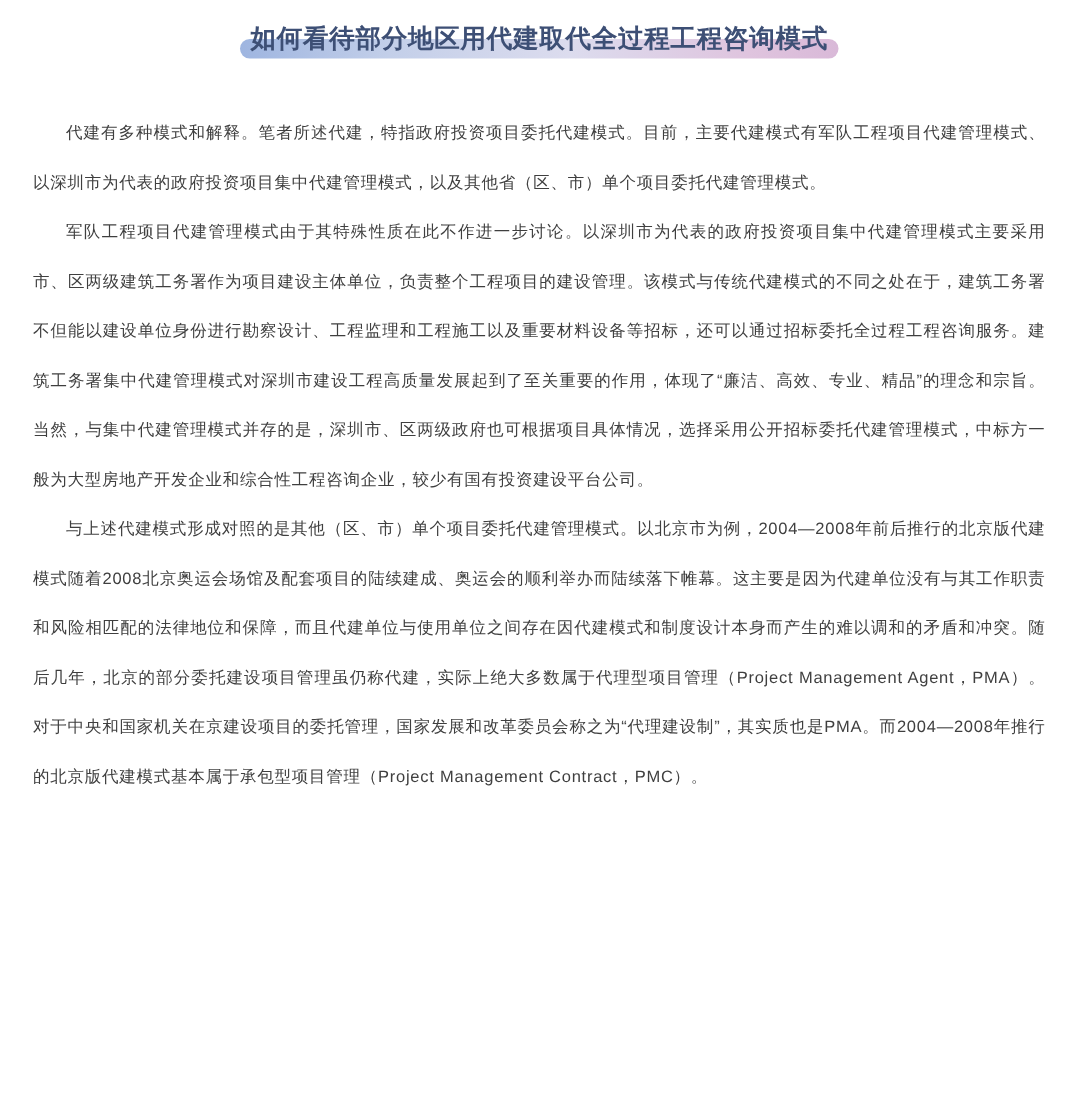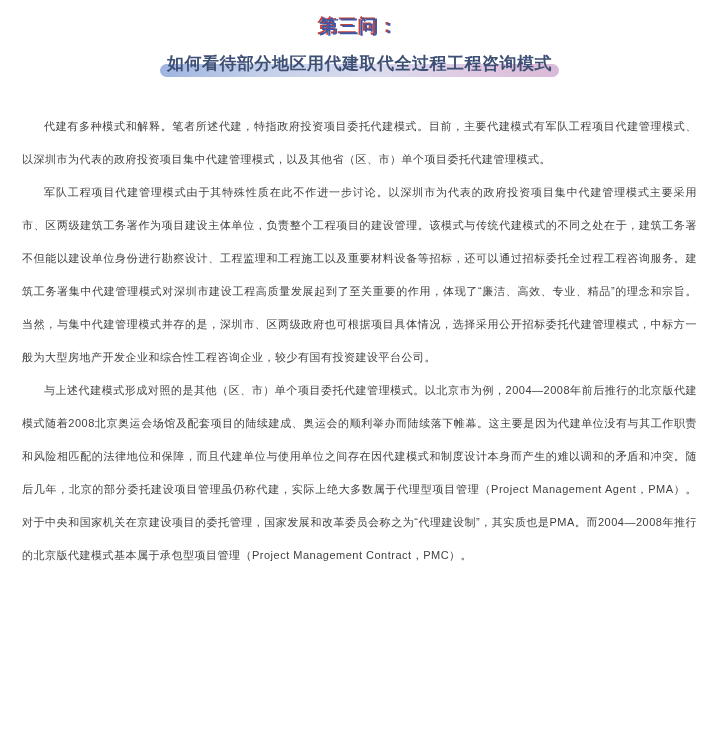--- a/index.html
+++ b/index.html
@@ -72,21 +72,20 @@
     color: #3f3f3f;
     text-align: justify;
     text-indent: 2em;
   }
 </style>
 </head>
 <body>
 
 <div class="page">
 
-  <h1 class="title">第三问：</h1>
 
   <div class="subtitle">
     <span class="subtitle-inner">
       <span class="subtitle-highlight"></span>
       <span class="subtitle-text">如何看待部分地区用代建取代全过程工程咨询模式</span>
     </span>
   </div>
 
   <div class="article">
     <p>代建有多种模式和解释。笔者所述代建，特指政府投资项目委托代建模式。目前，主要代建模式有军队工程项目代建管理模式、以深圳市为代表的政府投资项目集中代建管理模式，以及其他省（区、市）单个项目委托代建管理模式。</p>

